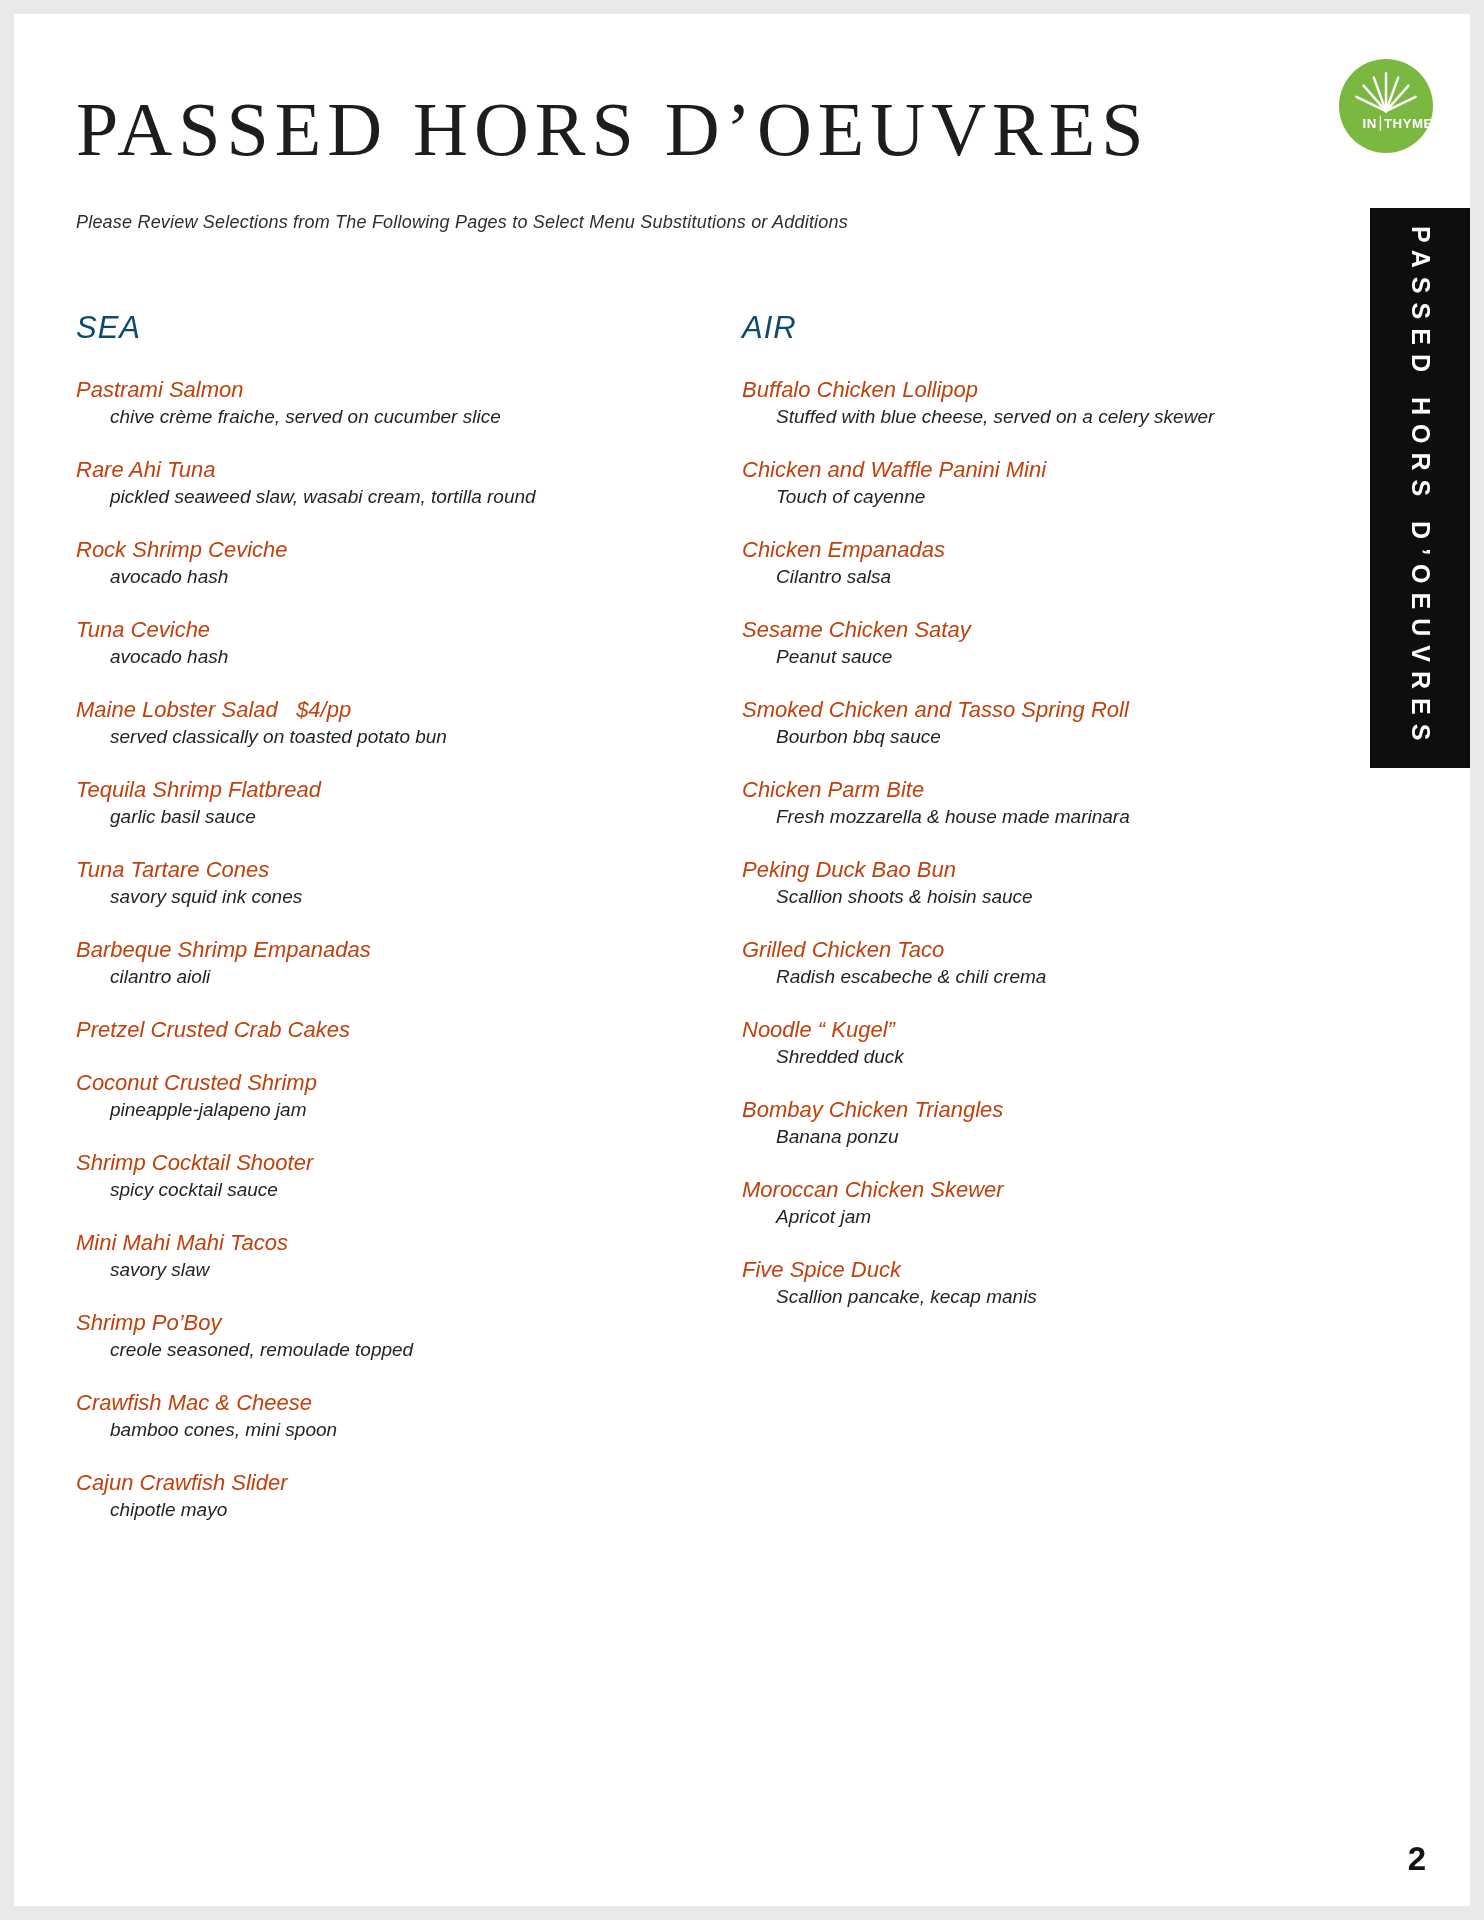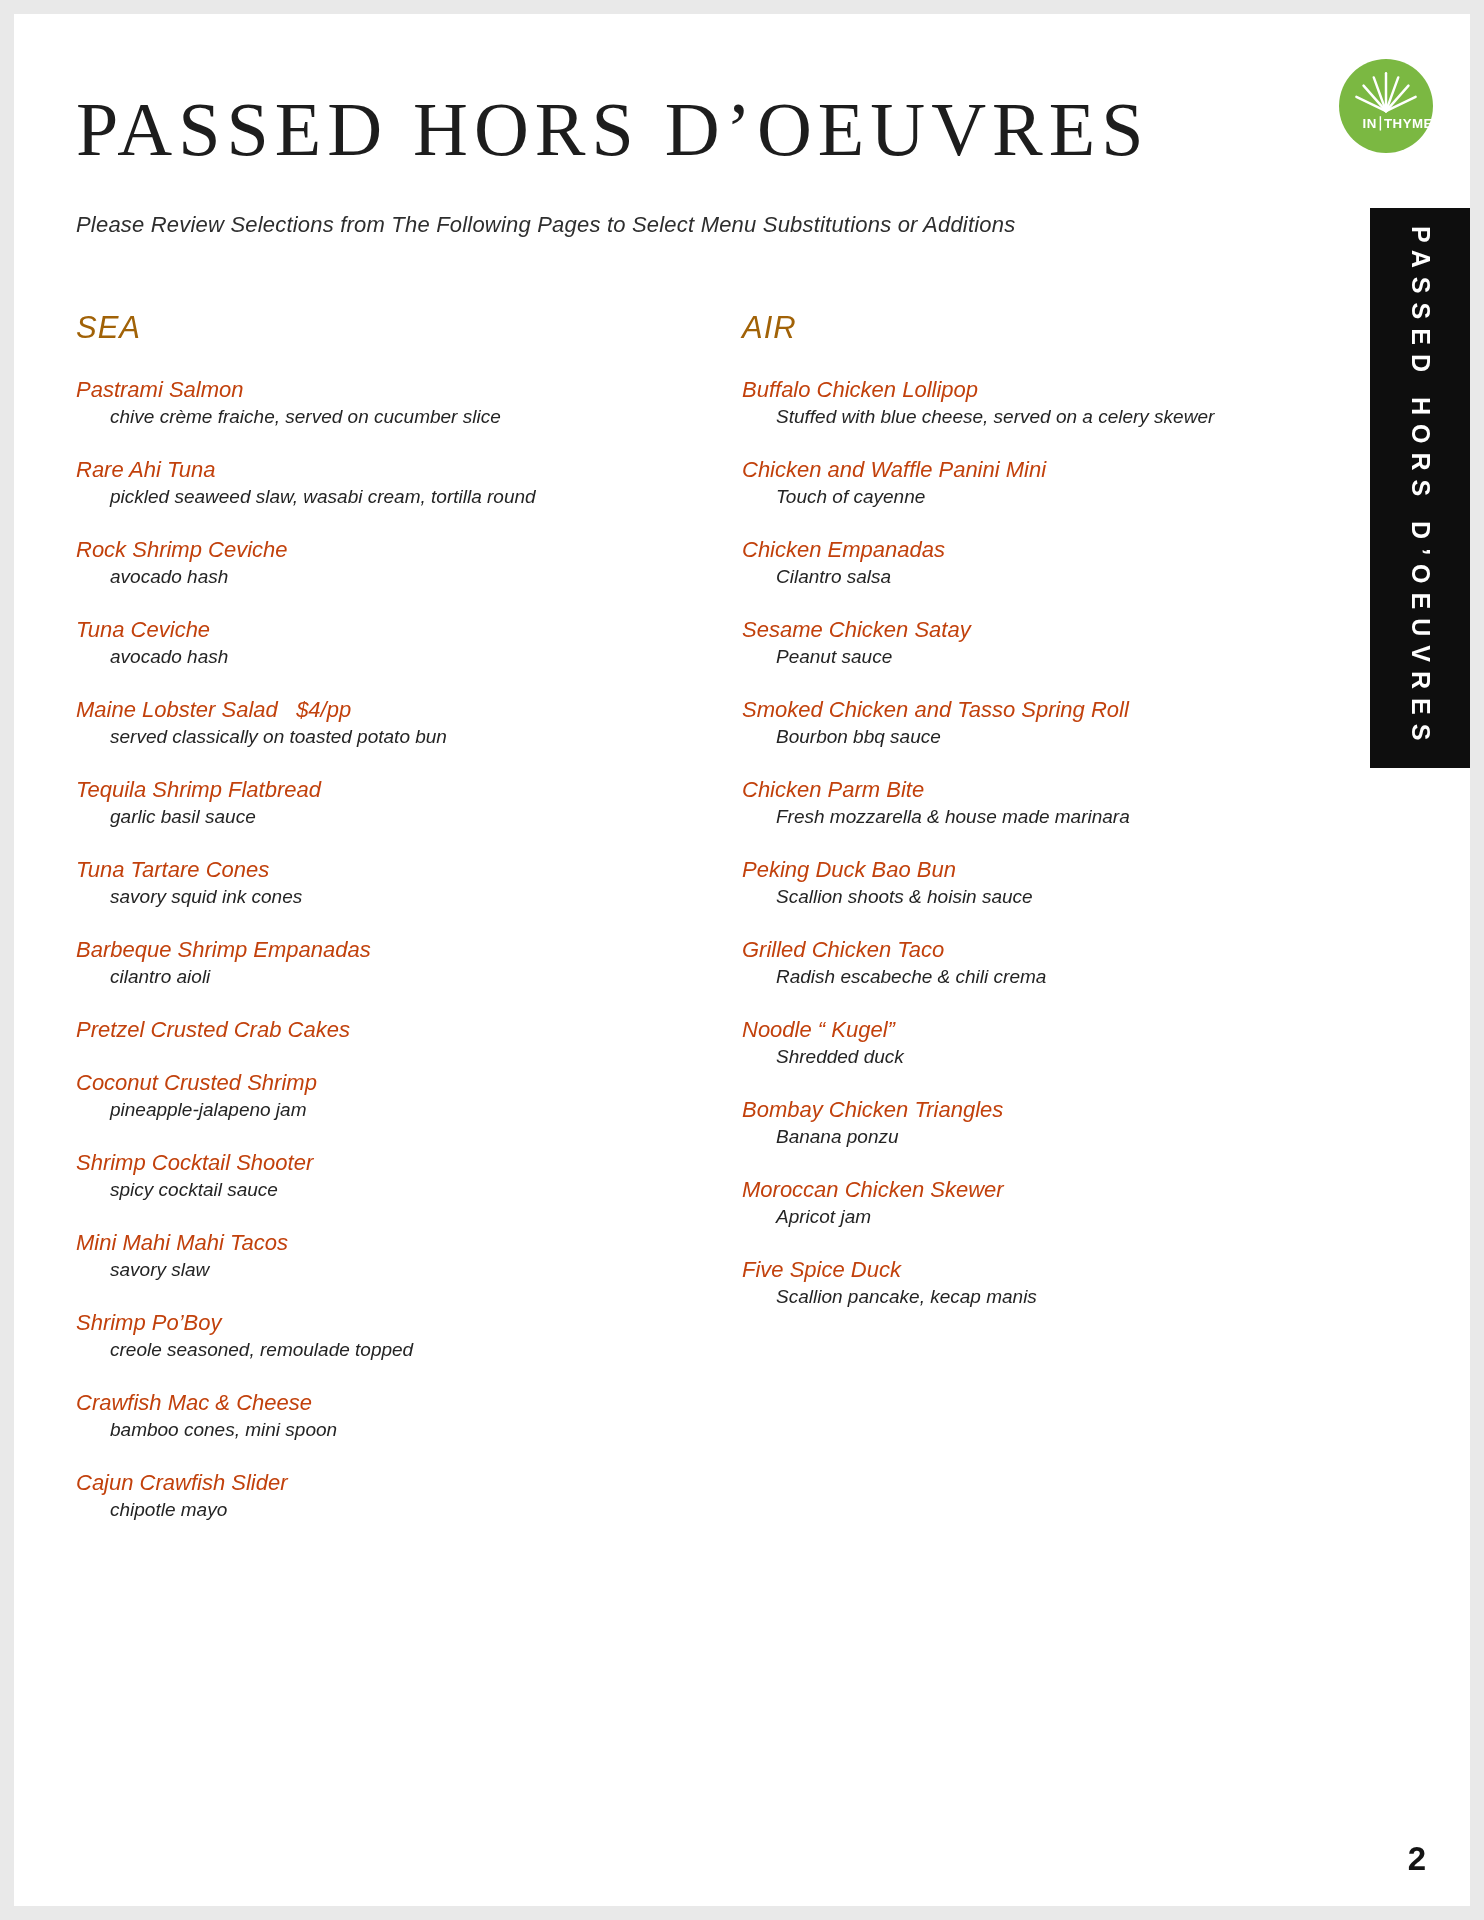--- a/index.html
+++ b/index.html
@@ -40,39 +40,39 @@
     letter-spacing: 6px;
     color: #1d1d1d;
     white-space: nowrap;
   }
   .subtitle {
     position: absolute;
     top: 198px;
     left: 62px;
     margin: 0;
     font-style: italic;
-    font-size: 22px;
+    font-size: 18px;
     color: #2e2e2e;
     letter-spacing: 0.2px;
   }
   .columns {
     position: absolute;
     top: 296px;
     left: 62px;
     display: grid;
     grid-template-columns: 666px 1fr;
   }
   .menu-column { width: 500px; }
   .section-heading {
     margin: 0 0 30px 0;
     font-style: italic;
     font-weight: normal;
     font-size: 31px;
     letter-spacing: 1px;
-    color: #a16207;
+    color: #0c4a6e;
   }
   .menu-item { margin-bottom: 26px; }
   .item-name {
     font-style: italic;
     font-size: 22px;
     line-height: 27px;
     color: #c2410c;
     white-space: pre-wrap;
   }
   .item-desc {

